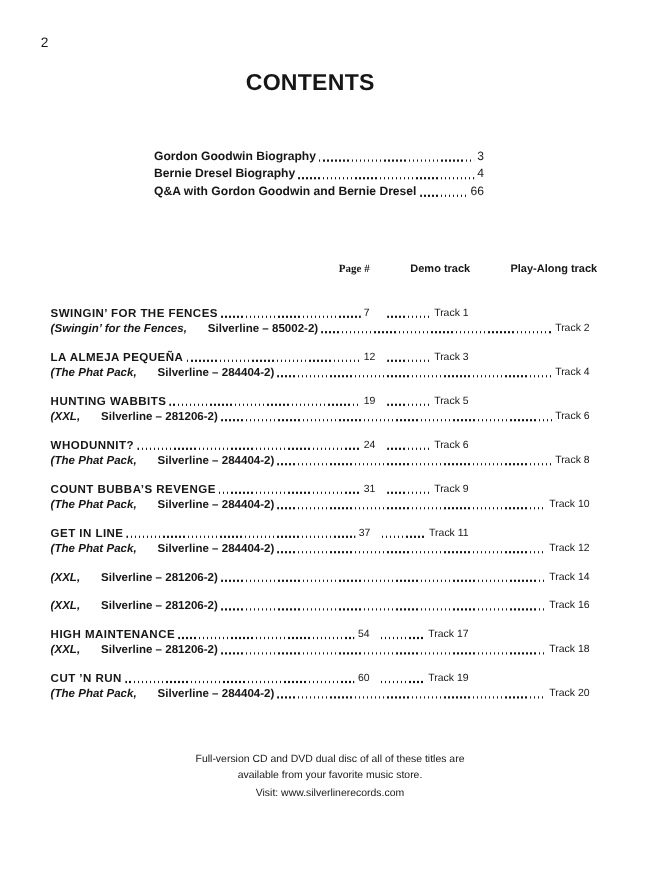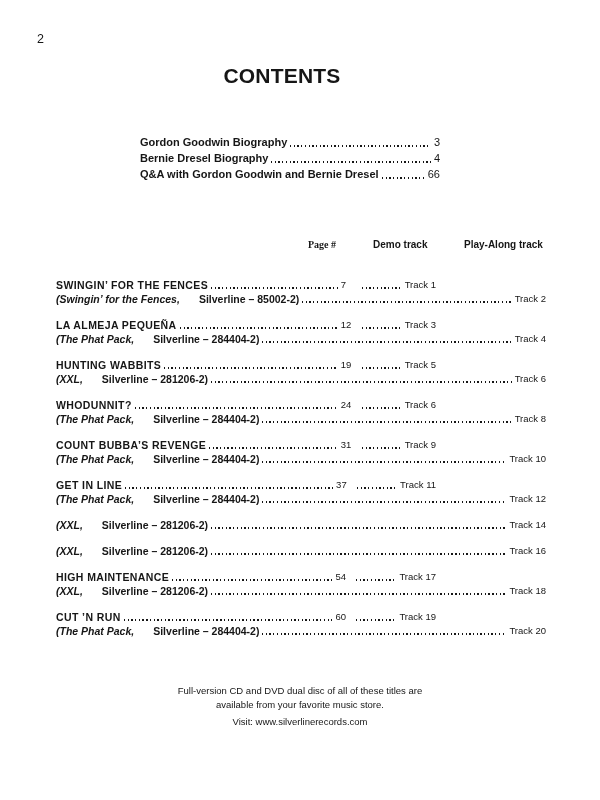--- a/index.html
+++ b/index.html
@@ -65,21 +65,21 @@
     font-weight: bold;
   }
   .cols span { position: absolute; top: 0; white-space: nowrap; }
   .col-page { left: 308px; font-family: Liberation Serif, serif; }
   .col-demo { left: 373px; }
   .col-play { left: 464px; }
 
   
   .entries {
     position: absolute;
-    left: 56px;
+    left: 46px;
     top: 278px;
     width: 500px;
   }
   .entry { margin-bottom: 12px; }
   .line { display: flex; line-height: 14px; }
   .l1 { width: 380px; }
   .l2 { width: 490px; }
   .song-title {
     font-weight: bold;
     font-size: 10.5px;

